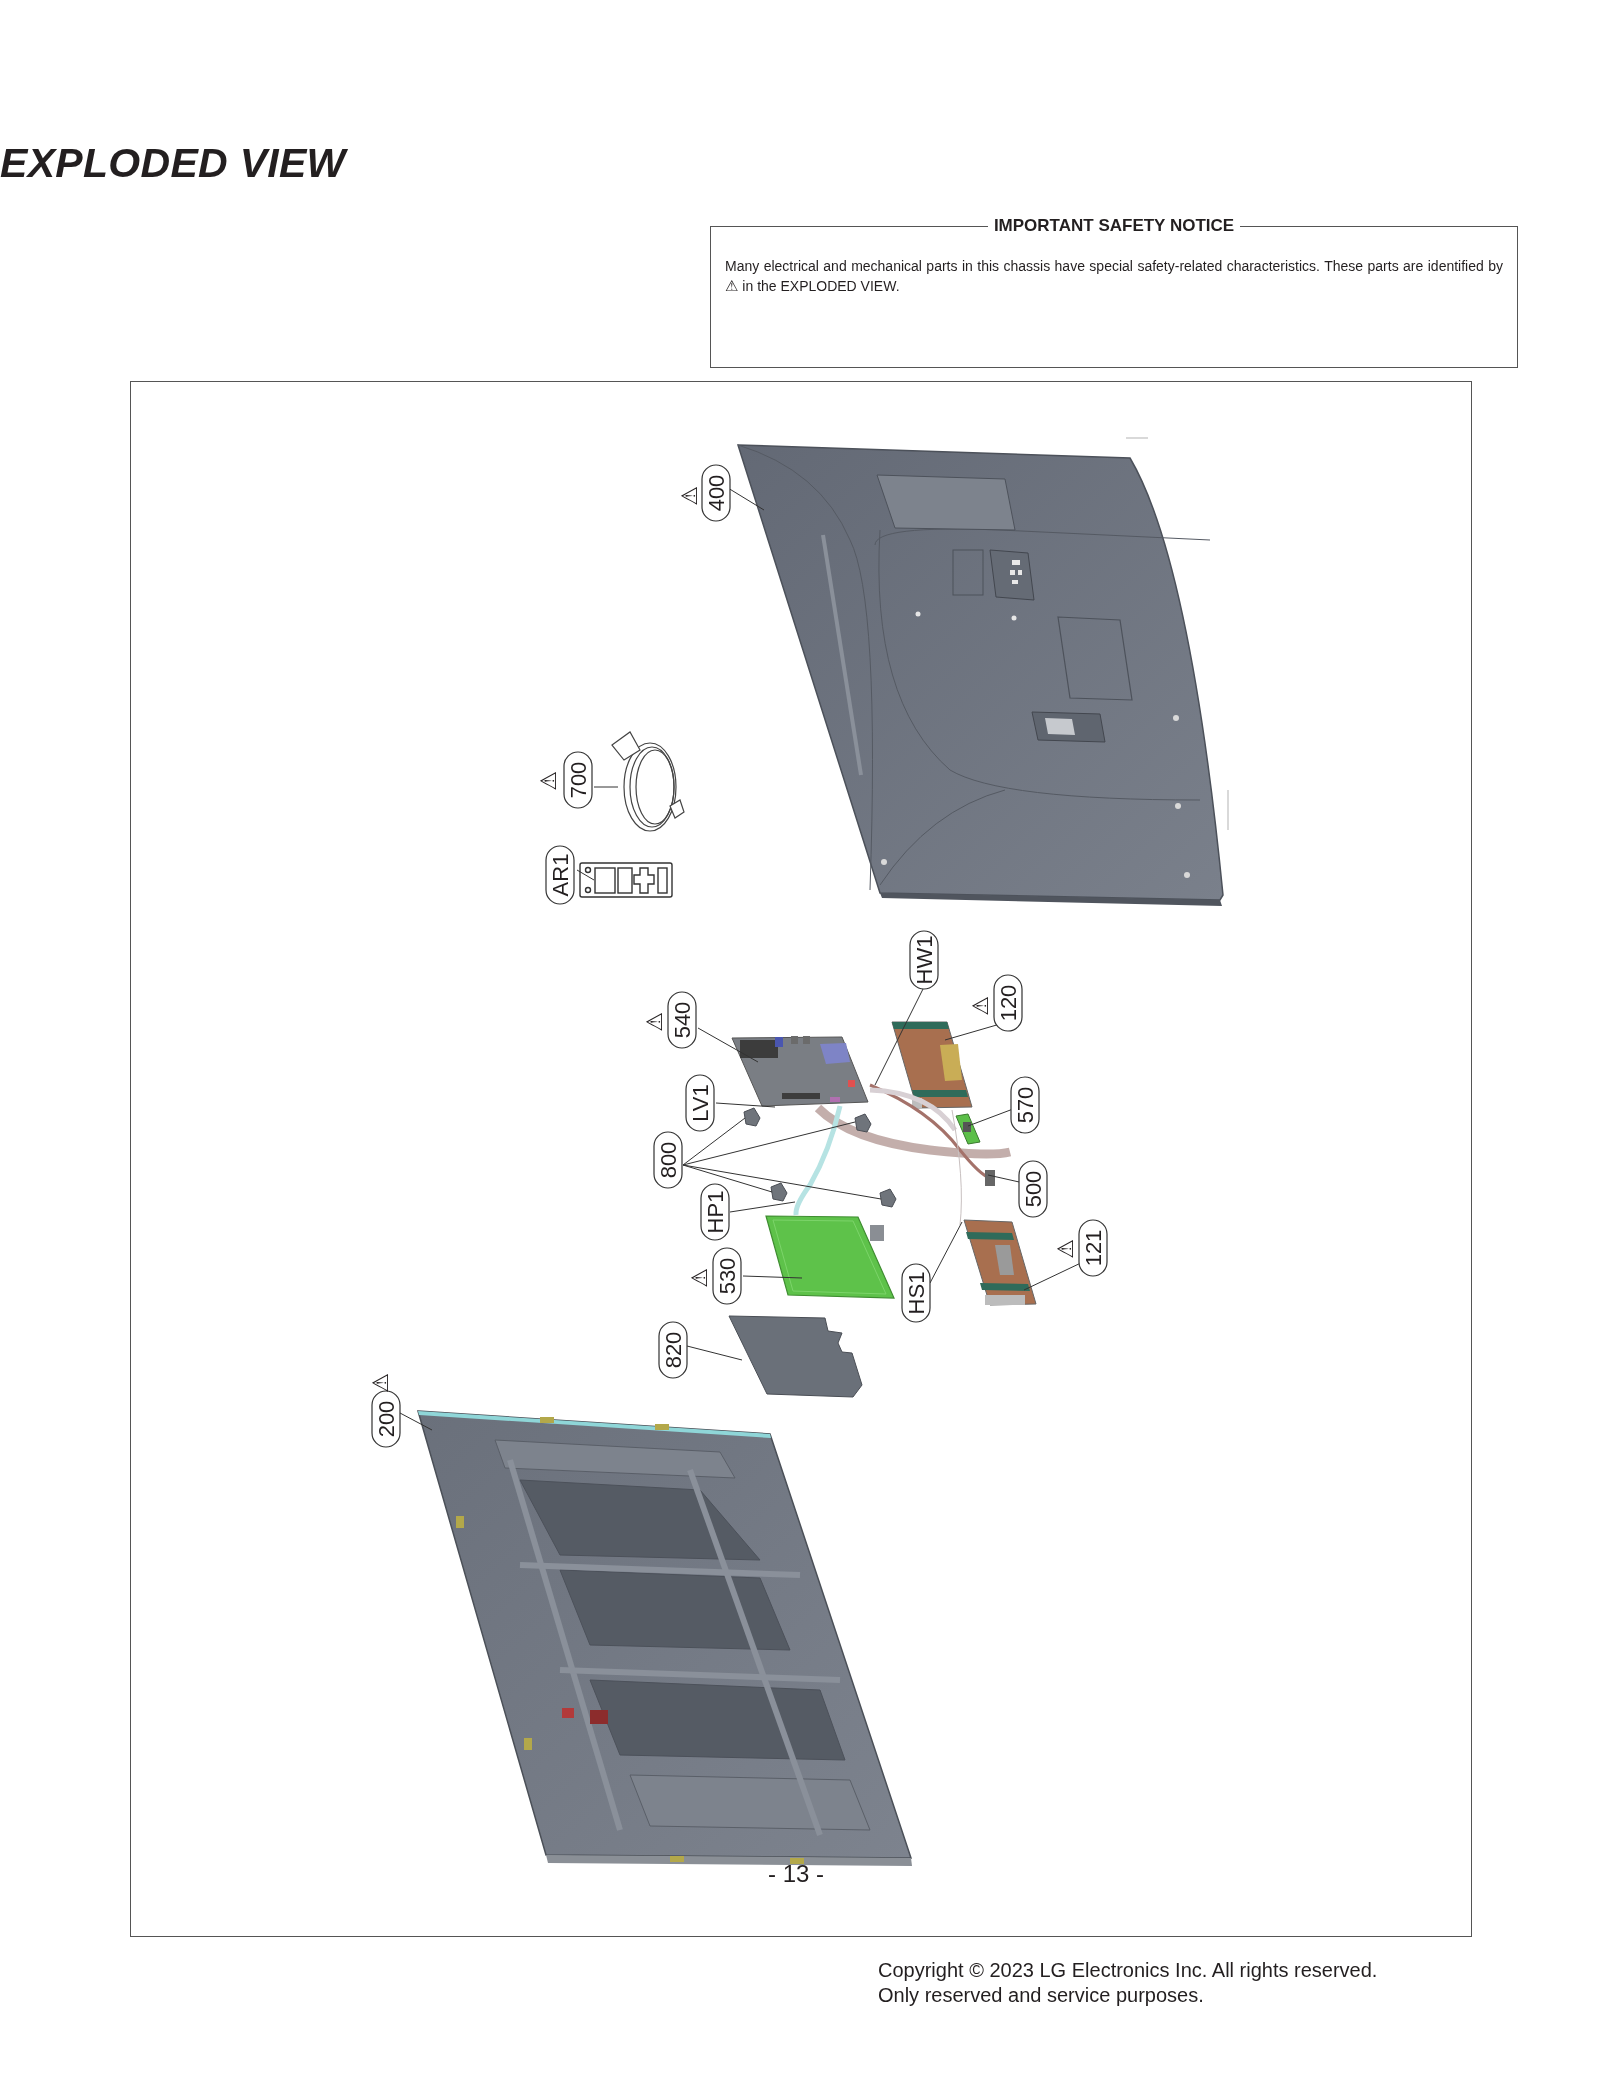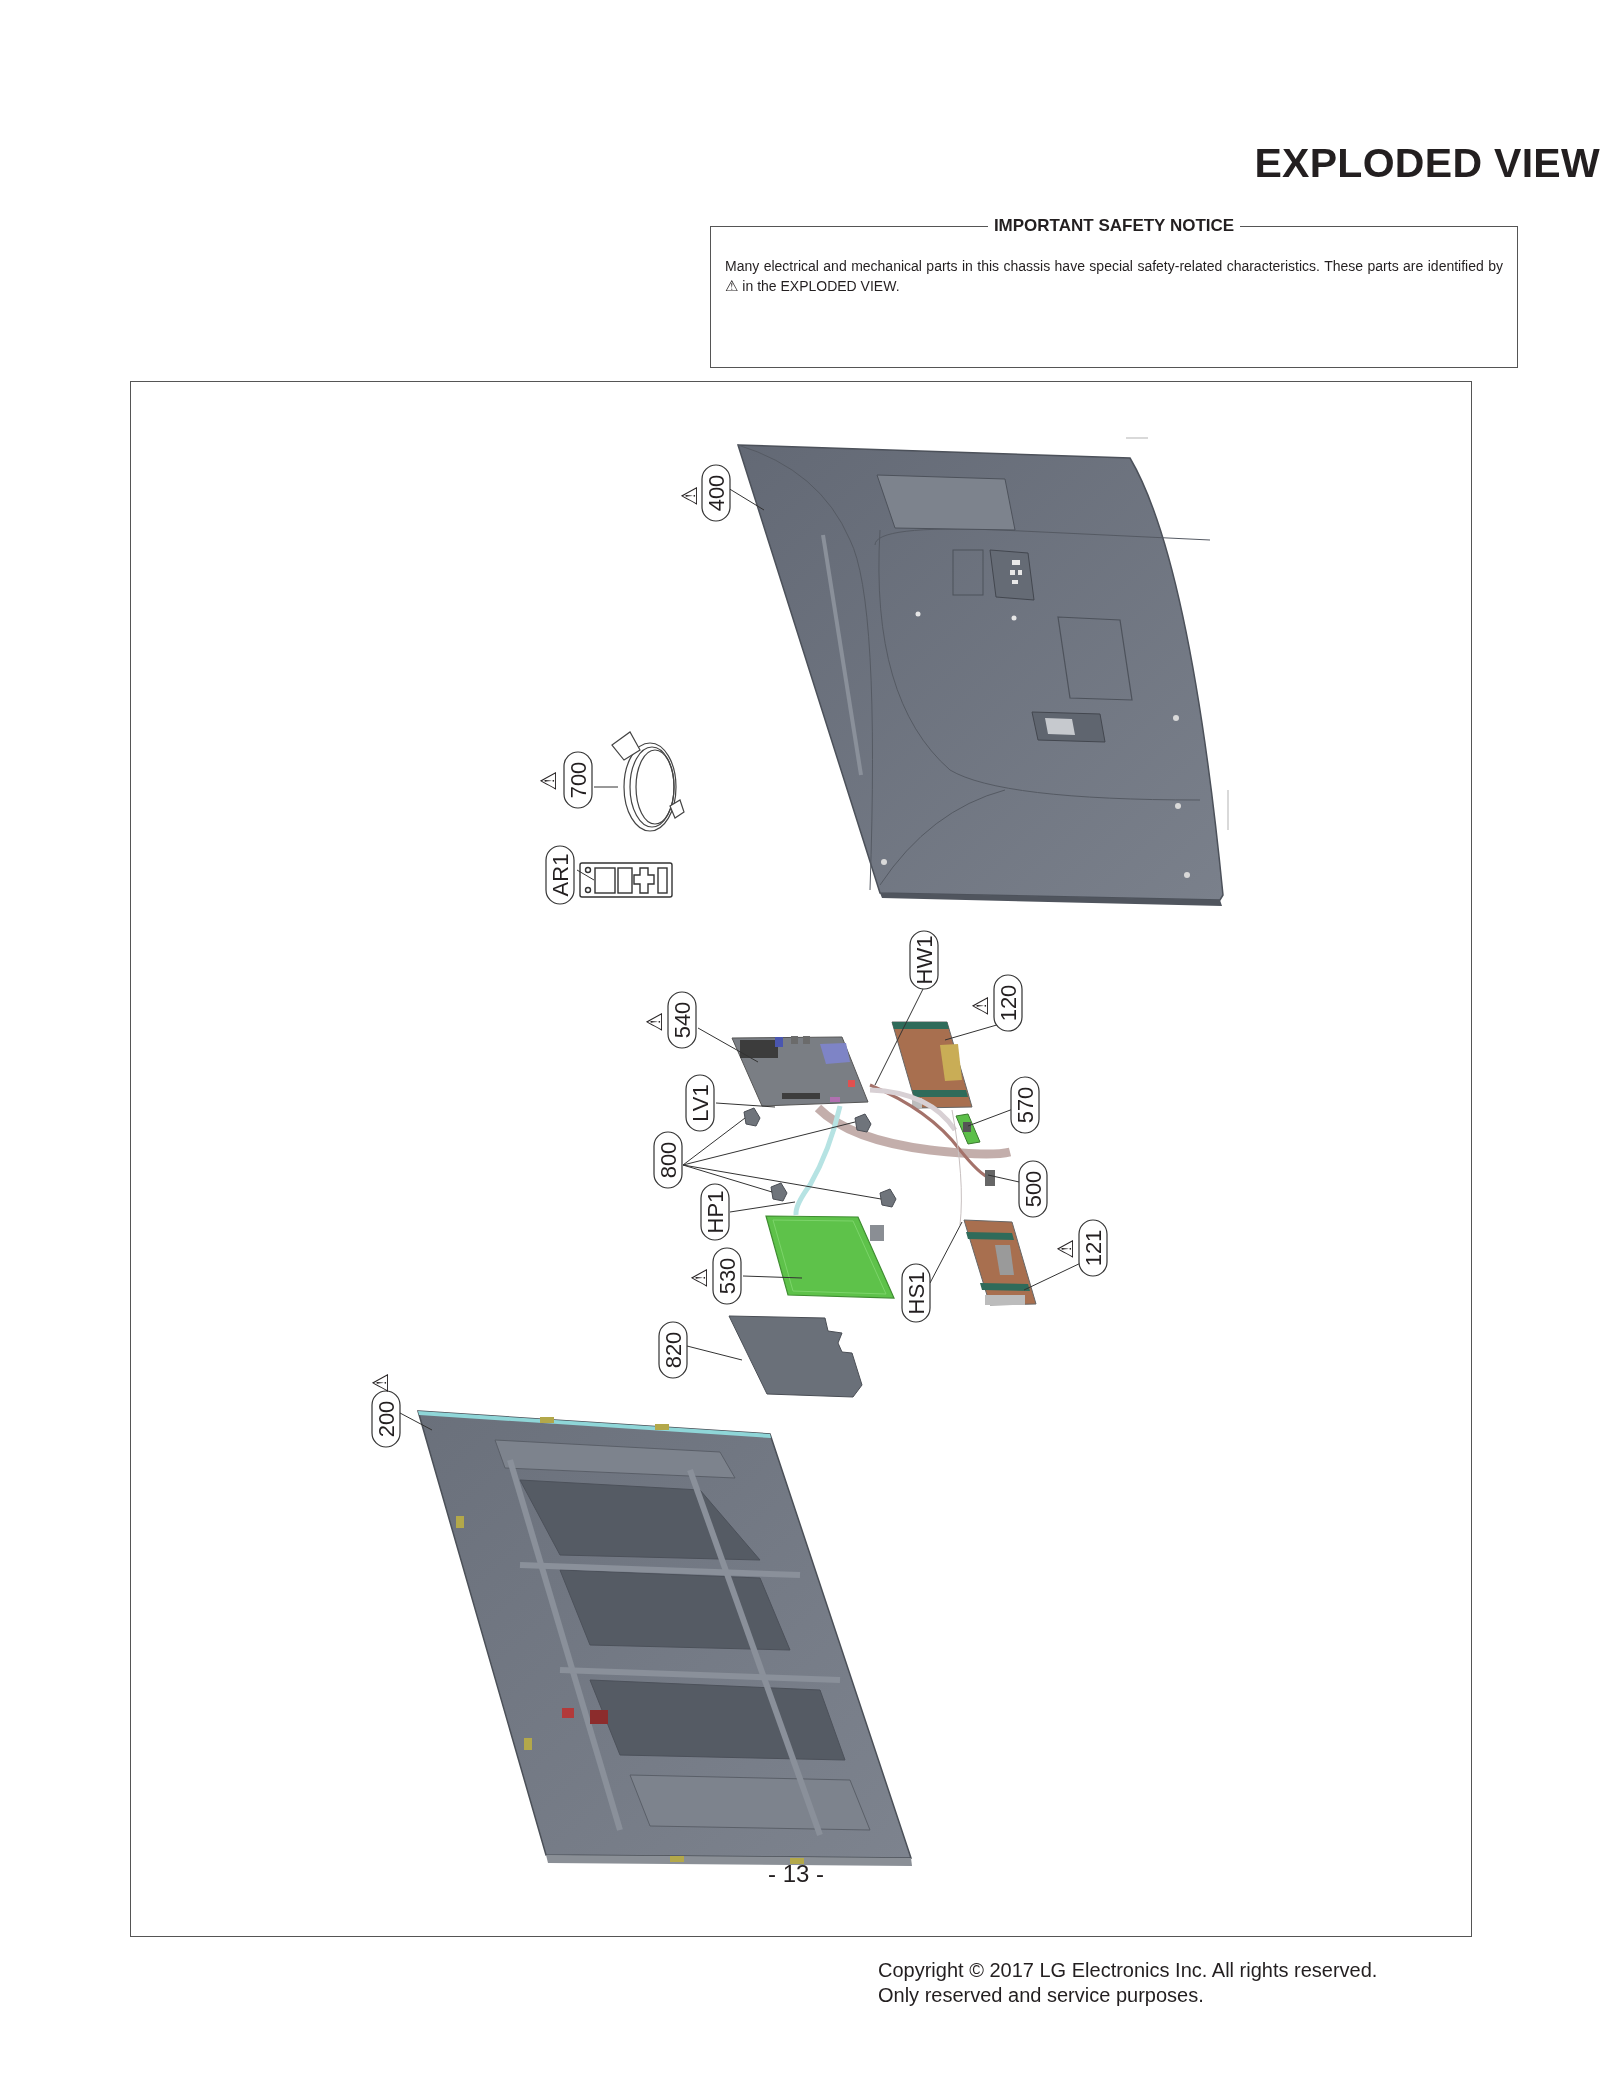--- a/index.html
+++ b/index.html
@@ -1,17 +1,17 @@
 <!DOCTYPE html>
 <html><head>
 <meta charset="utf-8">
 <style>
   html, body { margin:0; padding:0; background:#ffffff; }
   body { width:1600px; height:2084px; position:relative; overflow:hidden; font-family:"Liberation Sans", sans-serif; color:#231f20; }
-  .page-title { position:absolute; top:140px; left:0; width:1600px; text-align:right; font-size:41px; font-weight:bold; color:#231f20; letter-spacing:0.3px; }
+  .page-title { position:absolute; top:140px; left:0; width:1600px; text-align:left; font-size:41px; font-weight:bold; color:#231f20; letter-spacing:0.3px;font-style:italic; }
   .notice { position:absolute; left:710px; top:226px; width:808px; height:142px; border:1.5px solid #555; box-sizing:border-box; }
   .notice-title { position:absolute; top:-11px; left:0; width:100%; text-align:center; }
   .notice-title span { background:#fff; padding:0 6px; font-size:17px; font-weight:bold; }
   .notice-body { position:absolute; top:30px; left:14px; right:14px; font-size:14px; line-height:19px; color:#231f20; text-align:justify; }
   .notice-body p { margin:0; }
   .warn-glyph { font-size:15px; }
   .frame { position:absolute; left:130px; top:381px; width:1342px; height:1556px; border:1.5px solid #555; box-sizing:border-box; }
   svg.drawing { position:absolute; left:0; top:0; }
   .callout-text { font-family:"Liberation Sans", sans-serif; font-size:22px; fill:#231f20; }
   .footer-page { position:absolute; left:768px; top:1860px; font-size:24px; color:#231f20; }
@@ -278,15 +278,15 @@
 
   <g transform="translate(386,1419) rotate(-90)">
     <rect x="-28" y="-14" width="56" height="28" rx="14" fill="#fff" stroke="#333" stroke-width="1.2"></rect>
     <text class="callout-text" text-anchor="middle" y="8">200</text>
   </g>
   <text class="callout-text" transform="translate(388,1383) rotate(-90)" text-anchor="middle" font-size="22">⚠</text>
 </svg>
 
 <div class="footer-page">- 13 -</div>
 <div class="footer-copy">
-  <div>Copyright © 2017 LG Electronics Inc. All rights reserved.</div>
+  <div>Copyright © 2023 LG Electronics Inc. All rights reserved.</div>
   <div>Only reserved and service purposes.</div>
 </div>
 
 </body></html>

